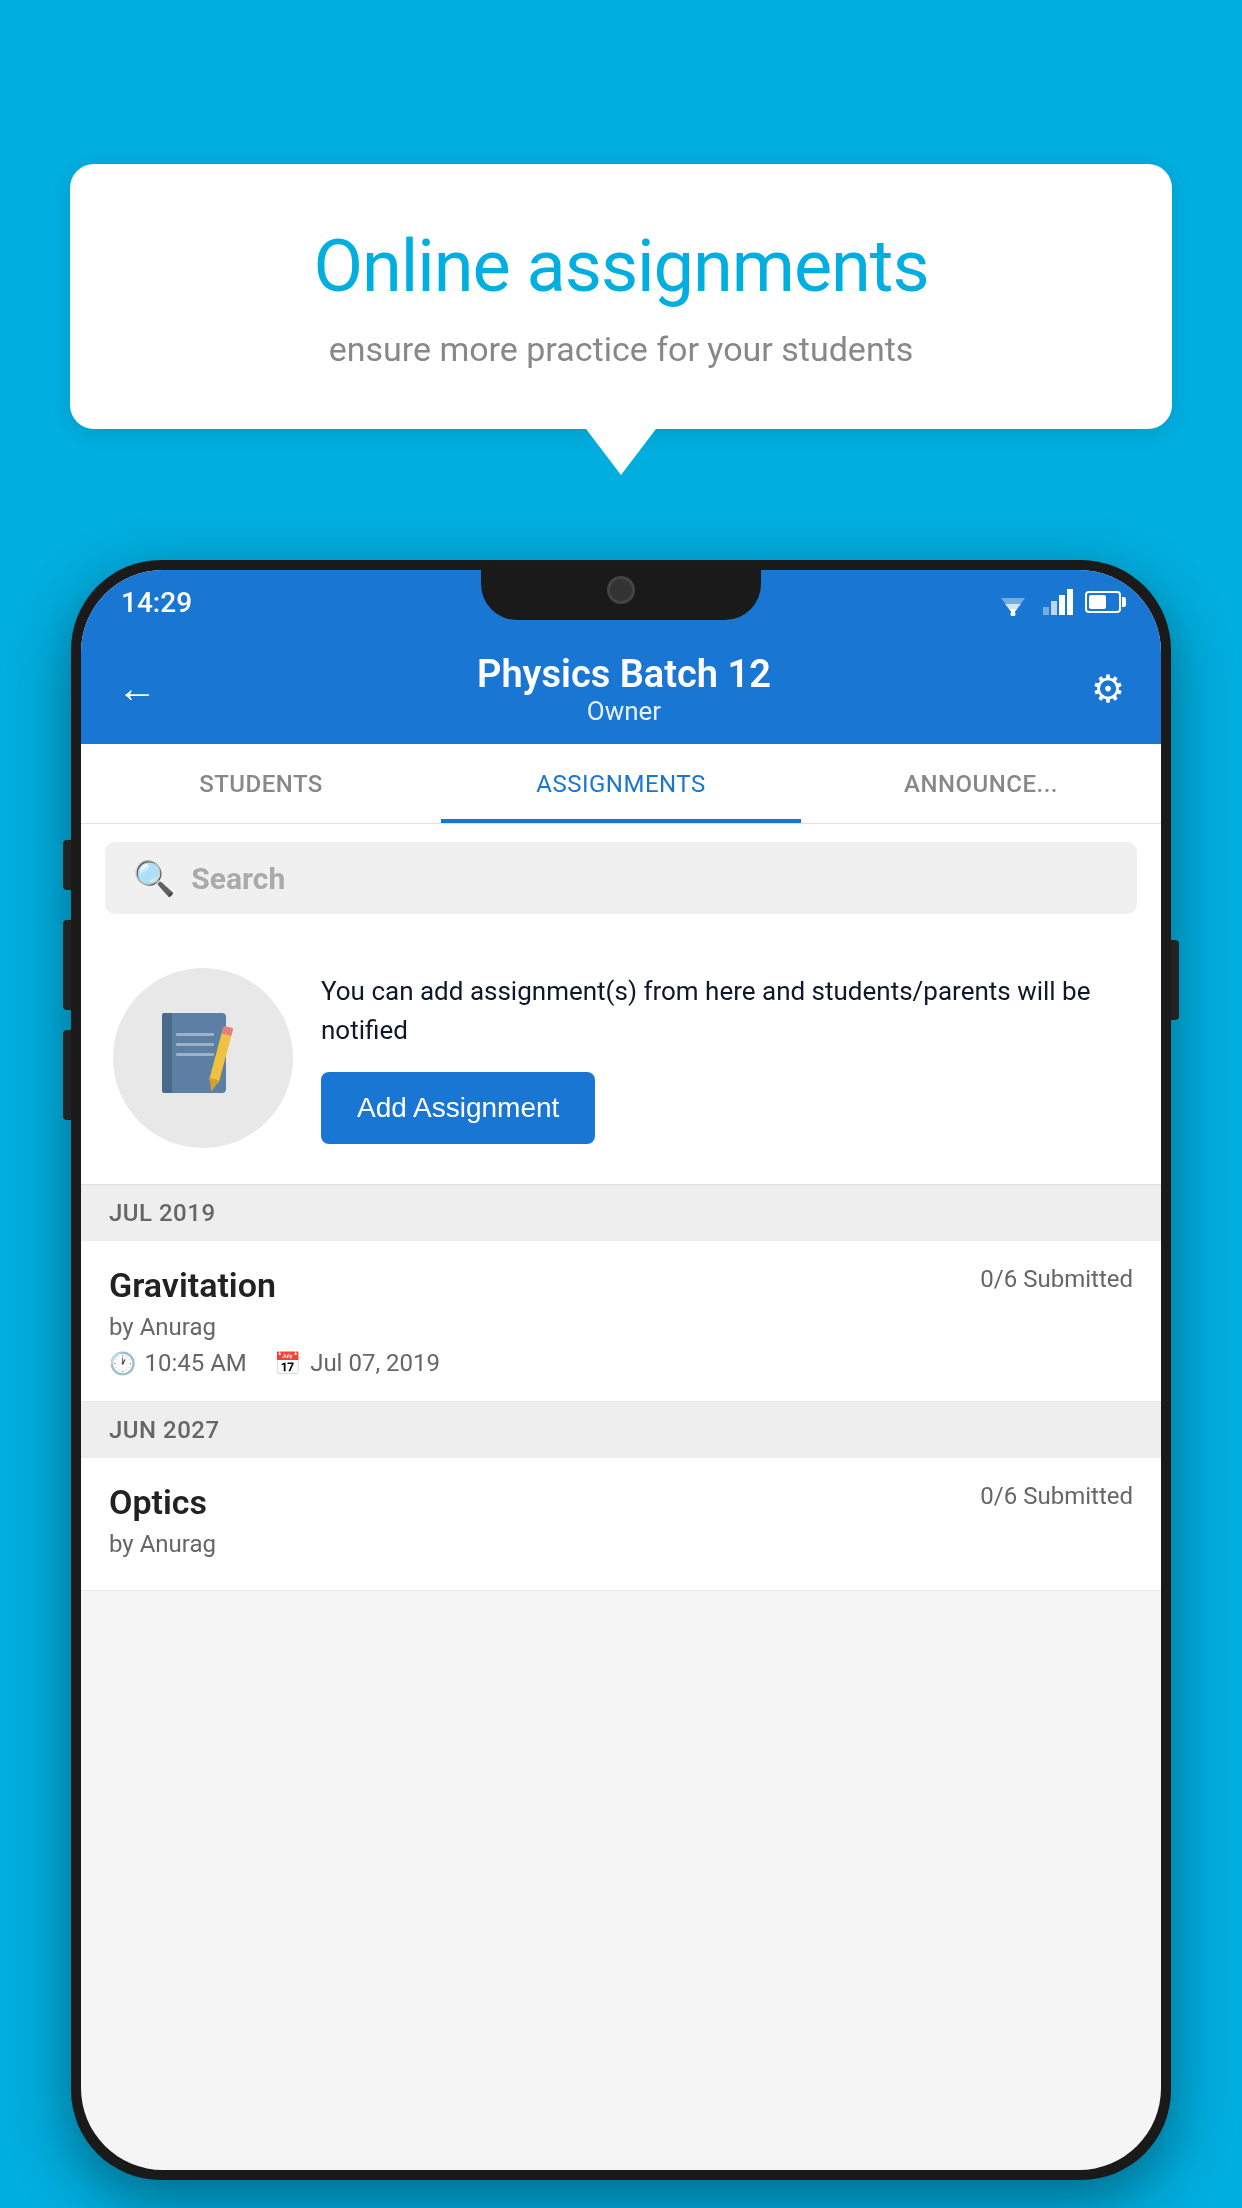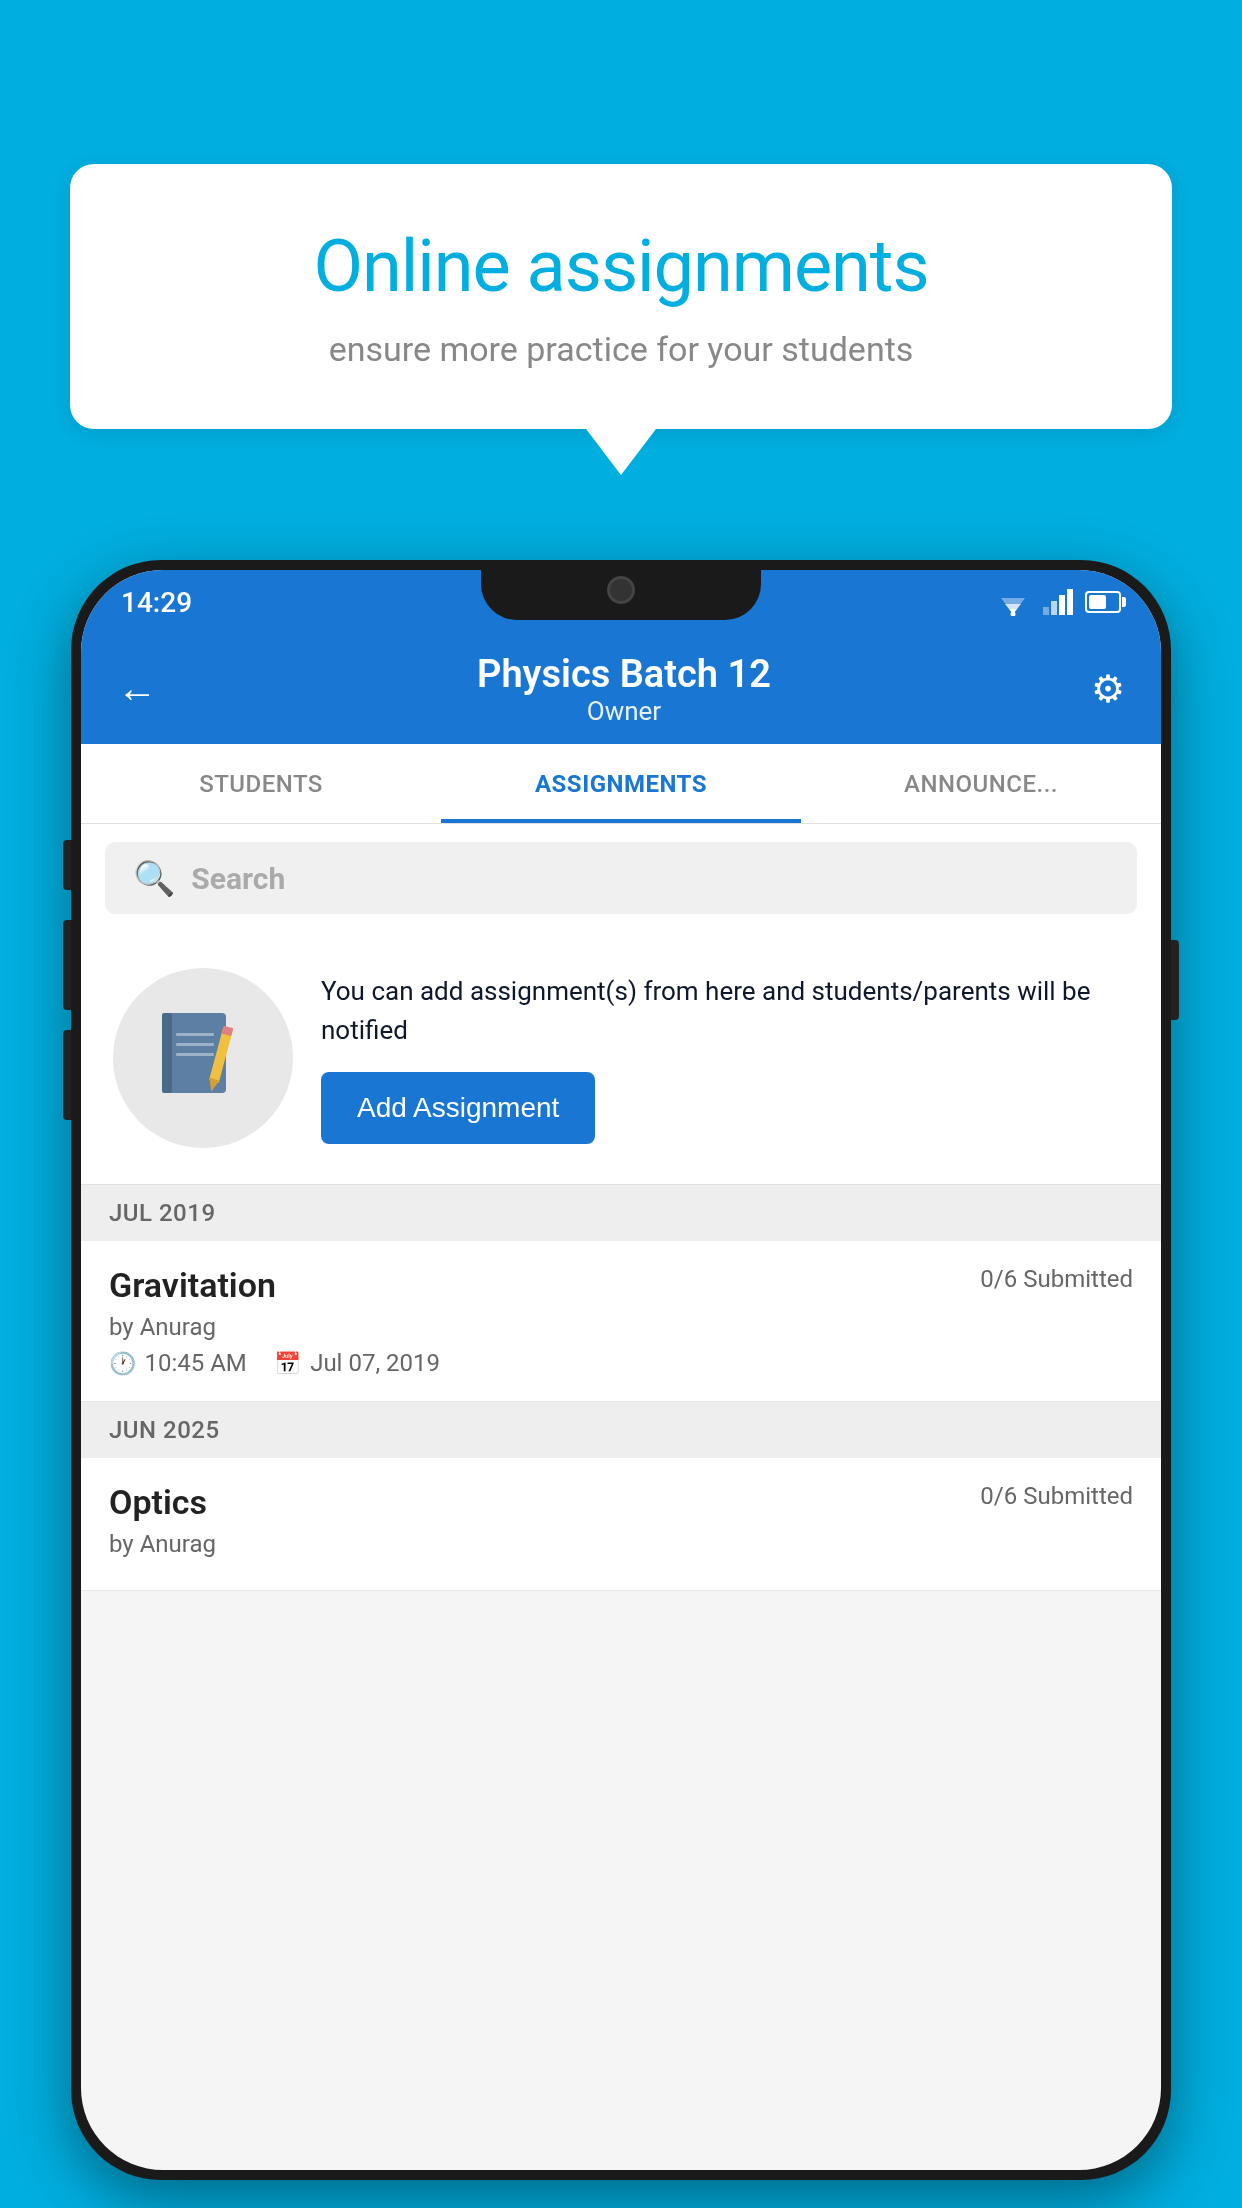--- a/index.html
+++ b/index.html
@@ -223,21 +223,21 @@
       color: #888;
       font-weight: 500;
       letter-spacing: 0.5px;
       cursor: pointer;
       position: relative;
       text-transform: uppercase;
     }
 
     .tab.active {
       color: #1976D2;
-      font-weight: 700;
+      font-weight: 400;
     }
 
     .tab.active::after {
       content: '';
       position: absolute;
       bottom: 0;
       left: 0;
       right: 0;
       height: 4px;
       background: #1976D2;
@@ -527,21 +527,21 @@
             <span class="meta-icon">🕐</span>
             <span>10:45 AM</span>
           </div>
           <div class="meta-item">
             <span class="meta-icon">📅</span>
             <span>Jul 07, 2019</span>
           </div>
         </div>
       </div>
 
-      <div class="month-separator">JUN 2025</div>
+      <div class="month-separator">JUN 2027</div>
 
       <div class="assignment-item">
         <div class="assignment-header">
           <span class="assignment-title">Optics</span>
           <span class="assignment-submitted">0/6 Submitted</span>
         </div>
         <div class="assignment-author">by Anurag</div>
       </div>
 
     </div>

